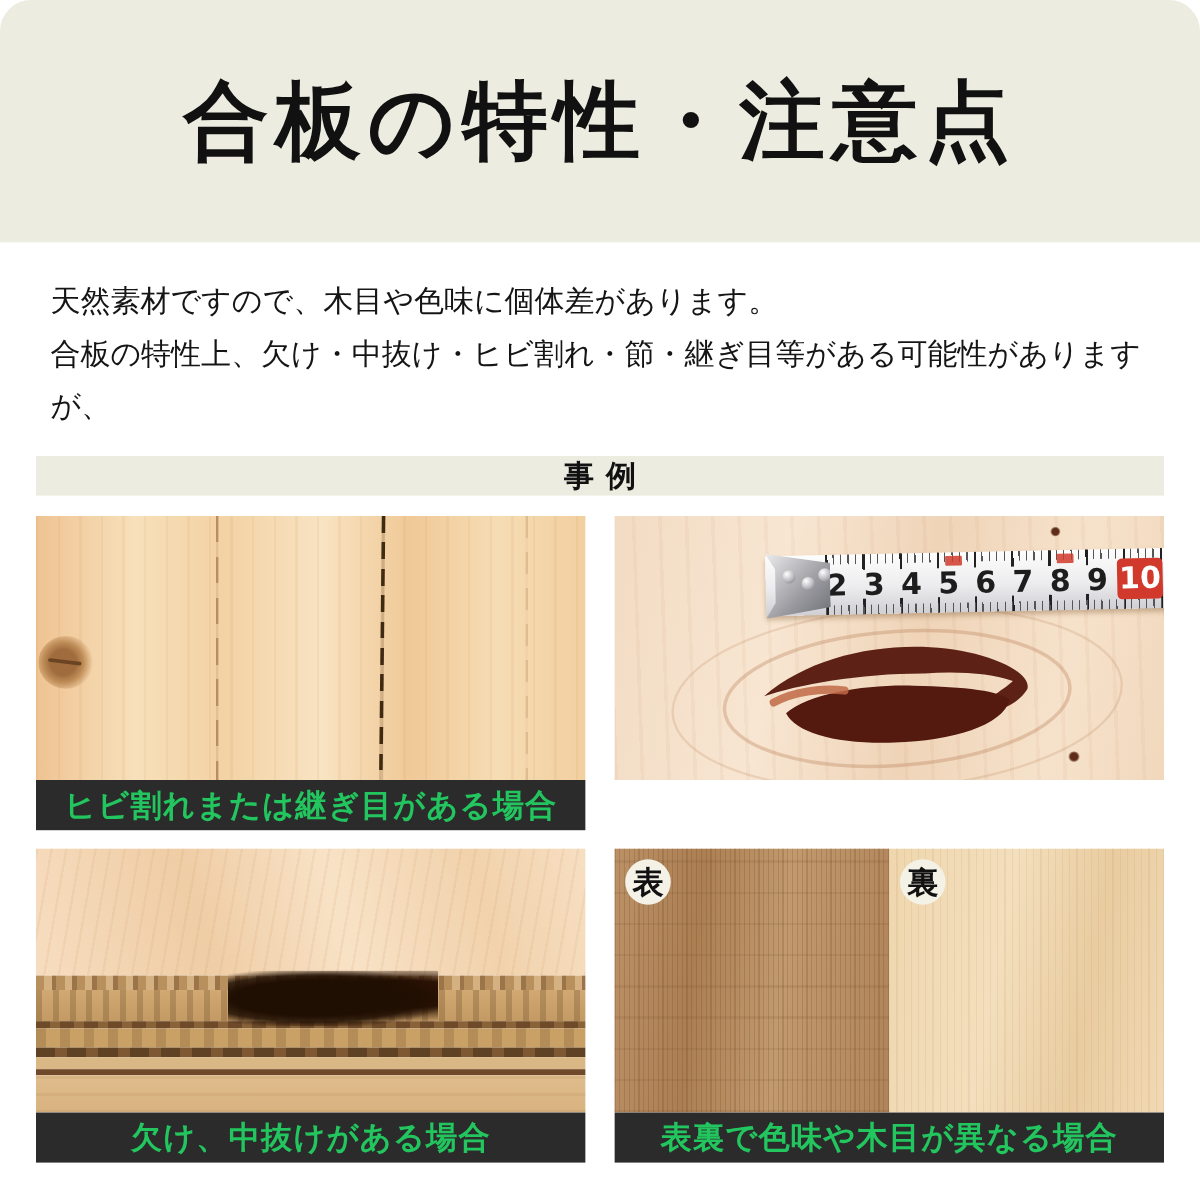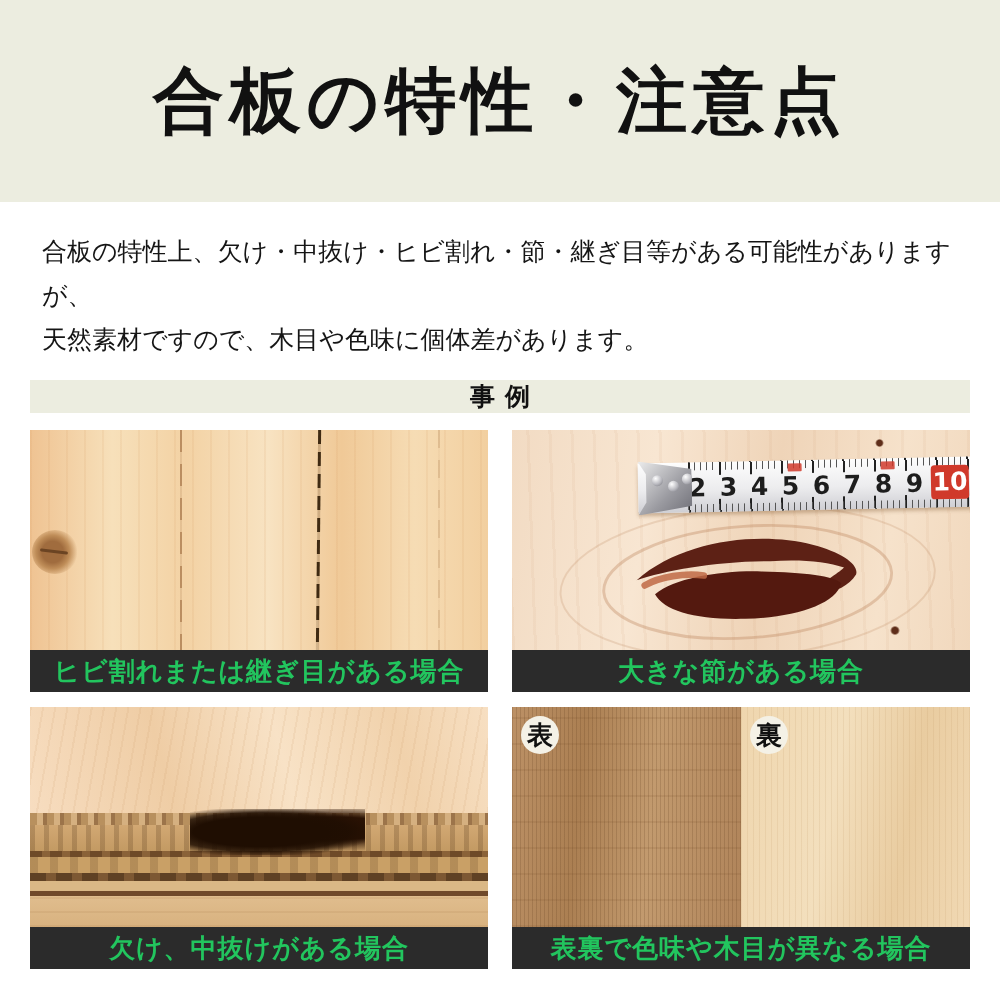--- a/index.html
+++ b/index.html
@@ -1,17 +1,17 @@
 <!DOCTYPE html>
 <html><head>
 <meta charset="utf-8">
 <style>
   html,body{margin:0;padding:0;background:#fff;}
   .page{position:relative;width:1000px;height:1000px;background:#fff;overflow:hidden;
-        font-family:"Liberation Sans","DejaVu Sans",sans-serif;color:#1a1a1a;}
+        font-family:"Liberation Sans","DejaVu Sans",sans-serif;color:#1a1a1a;border-radius:26px;}
 
   
   .banner{height:202px;background:#ECEDE0;display:flex;align-items:center;justify-content:center;}
   .title{margin:0;font-size:71px;font-weight:900;letter-spacing:6px;color:#111;
          font-family:"Liberation Sans","DejaVu Sans",sans-serif;}
 
   
   .intro{margin:27px 30px 0 42px;}
   .intro p{margin:0;font-size:25px;line-height:44px;color:#151515;}
 
@@ -121,22 +121,22 @@
 </head>
 <body>
 
 <div class="page">
 
   <header class="banner">
     <h1 class="title">合板の特性・注意点</h1>
   </header>
 
   <section class="intro">
+    <p>天然素材ですので、木目や色味に個体差があります。</p>
     <p>合板の特性上、欠け・中抜け・ヒビ割れ・節・継ぎ目等がある可能性がありますが、</p>
-    <p>天然素材ですので、木目や色味に個体差があります。</p>
   </section>
 
   <div class="section-bar">
     <span>事例</span>
   </div>
 
   <div class="examples">
 
     <div class="card">
       <div class="photo">
@@ -186,21 +186,20 @@
             <span class="num-hl">10</span>
             <span class="num">1</span>
           </div>
           <div class="tape-hook">
             <div class="rivet r1"></div>
             <div class="rivet r2"></div>
             <div class="rivet r3"></div>
           </div>
         </div>
       </div>
-      <div class="caption">大きな節がある場合</div>
     </div>
 
     <div class="card">
       <div class="photo">
         <div class="ply-col">
           <div class="face-top"></div>
           <div class="torn"></div>
           <div class="ply1"></div>
           <div class="seam1"></div>
           <div class="ply2"></div>

